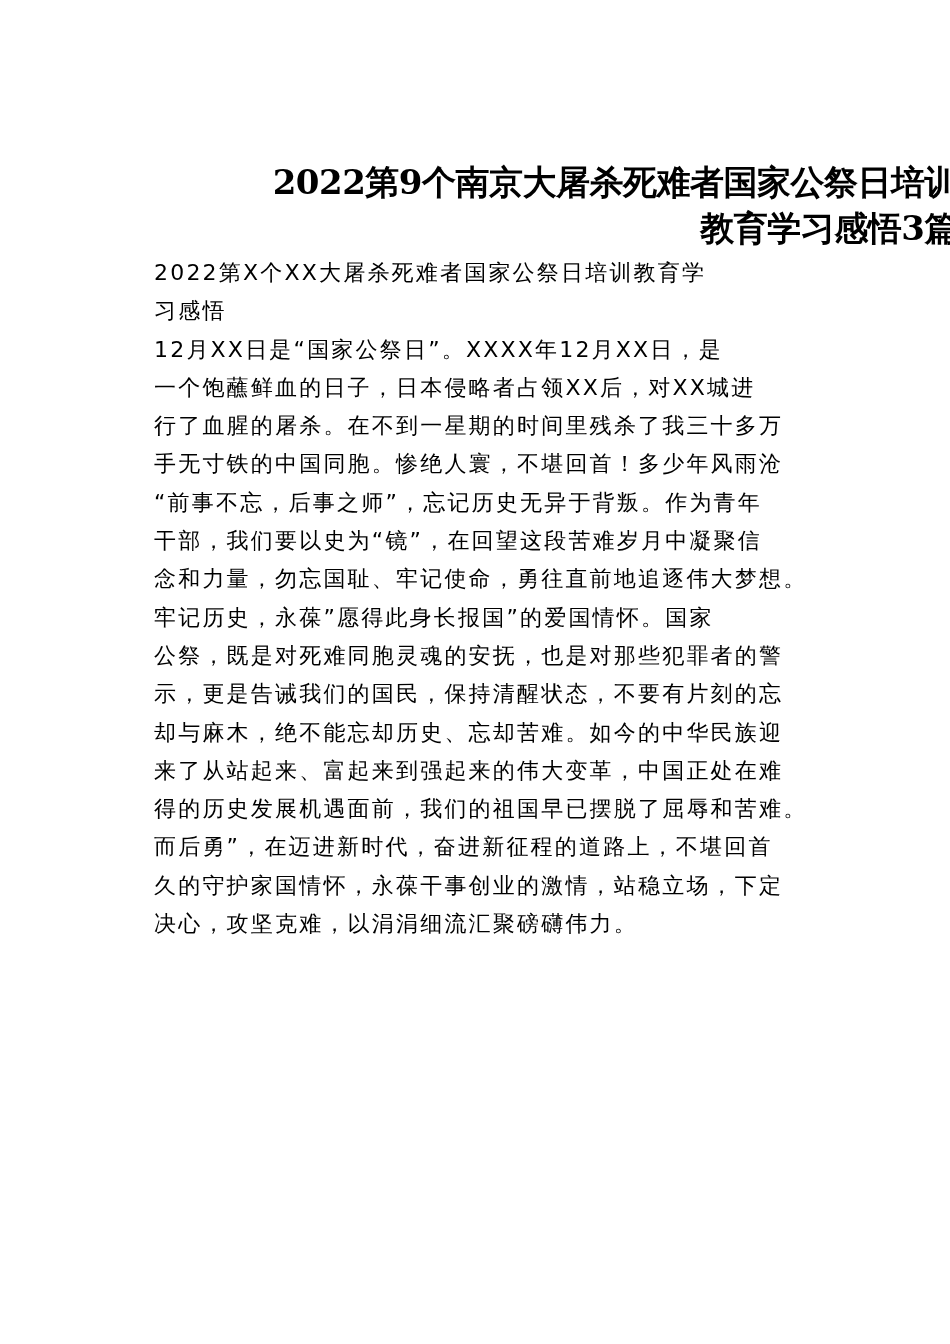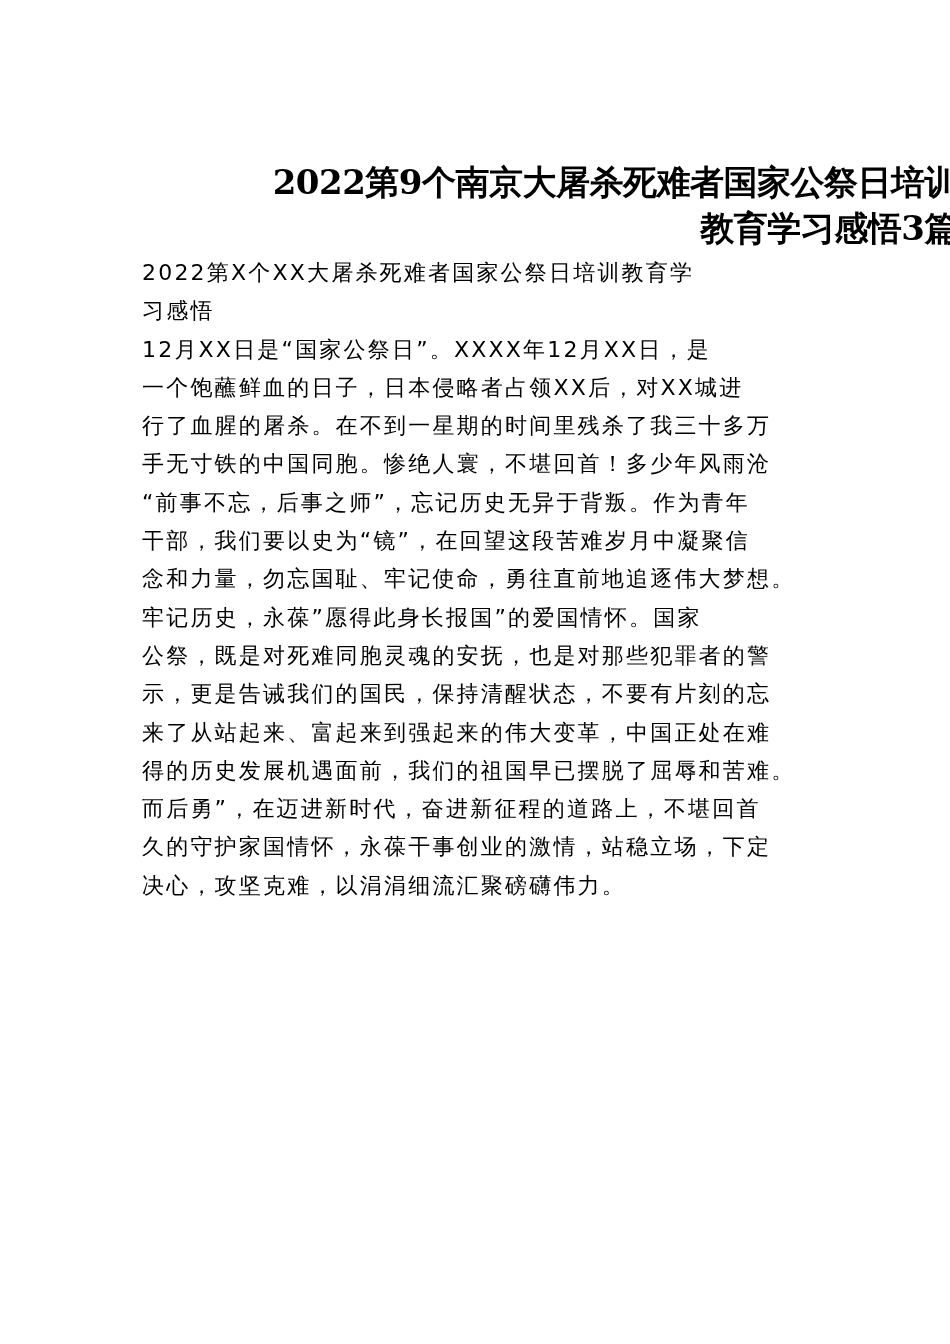--- a/index.html
+++ b/index.html
@@ -33,21 +33,21 @@
       font-size: 34px;
       line-height: 46px;
       letter-spacing: -0.5px;
     }
     .title-line {
       display: block;
       white-space: nowrap;
     }
     .body {
       position: absolute;
-      left: 142px;
+      left: 154px;
       top: 254px;
       width: 700px;
       font-family: "DejaVu Sans", "Liberation Sans", sans-serif;
       font-size: 22px;
       line-height: 38.3px;
       letter-spacing: 2.2px;
     }
     .line {
       display: block;
       white-space: nowrap;
@@ -70,20 +70,21 @@
     <span class="line">12月XX日是“国家公祭日”。XXXX年12月XX日，是</span>
     <span class="line">一个饱蘸鲜血的日子，日本侵略者占领XX后，对XX城进</span>
     <span class="line">行了血腥的屠杀。在不到一星期的时间里残杀了我三十多万</span>
     <span class="line">手无寸铁的中国同胞。惨绝人寰，不堪回首！多少年风雨沧</span>
     <span class="line">“前事不忘，后事之师”，忘记历史无异于背叛。作为青年</span>
     <span class="line">干部，我们要以史为“镜”，在回望这段苦难岁月中凝聚信</span>
     <span class="line">念和力量，勿忘国耻、牢记使命，勇往直前地追逐伟大梦想。</span>
     <span class="line">牢记历史，永葆”愿得此身长报国”的爱国情怀。国家</span>
     <span class="line">公祭，既是对死难同胞灵魂的安抚，也是对那些犯罪者的警</span>
     <span class="line">示，更是告诫我们的国民，保持清醒状态，不要有片刻的忘</span>
+    <span class="line">却与麻木，绝不能忘却历史、忘却苦难。如今的中华民族迎</span>
     <span class="line">来了从站起来、富起来到强起来的伟大变革，中国正处在难</span>
     <span class="line">得的历史发展机遇面前，我们的祖国早已摆脱了屈辱和苦难。</span>
     <span class="line">而后勇”，在迈进新时代，奋进新征程的道路上，不堪回首</span>
     <span class="line">久的守护家国情怀，永葆干事创业的激情，站稳立场，下定</span>
     <span class="line">决心，攻坚克难，以涓涓细流汇聚磅礴伟力。</span>
   </div>
 
 </div>
 
 </body></html>

